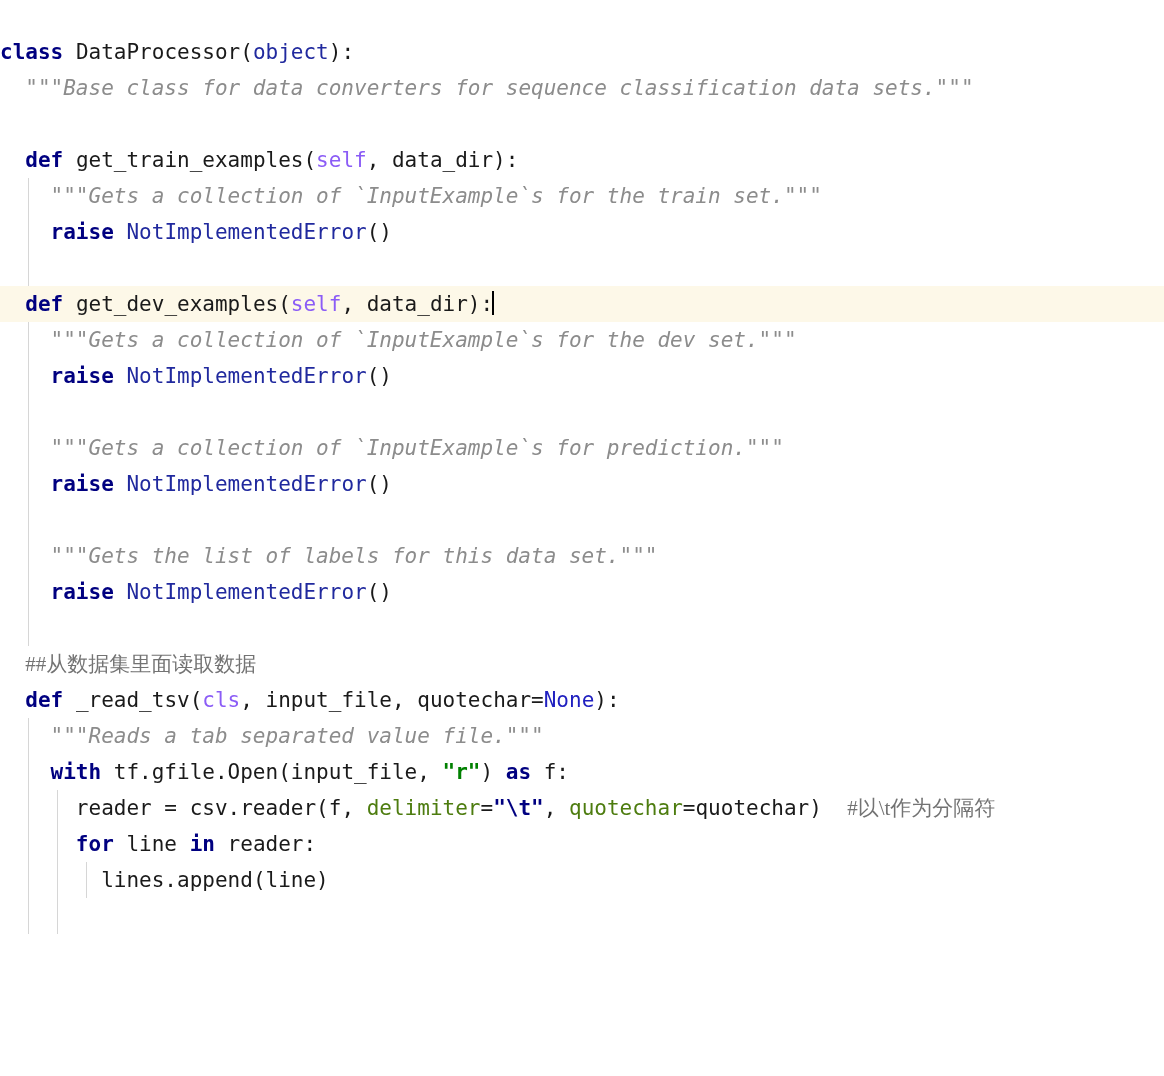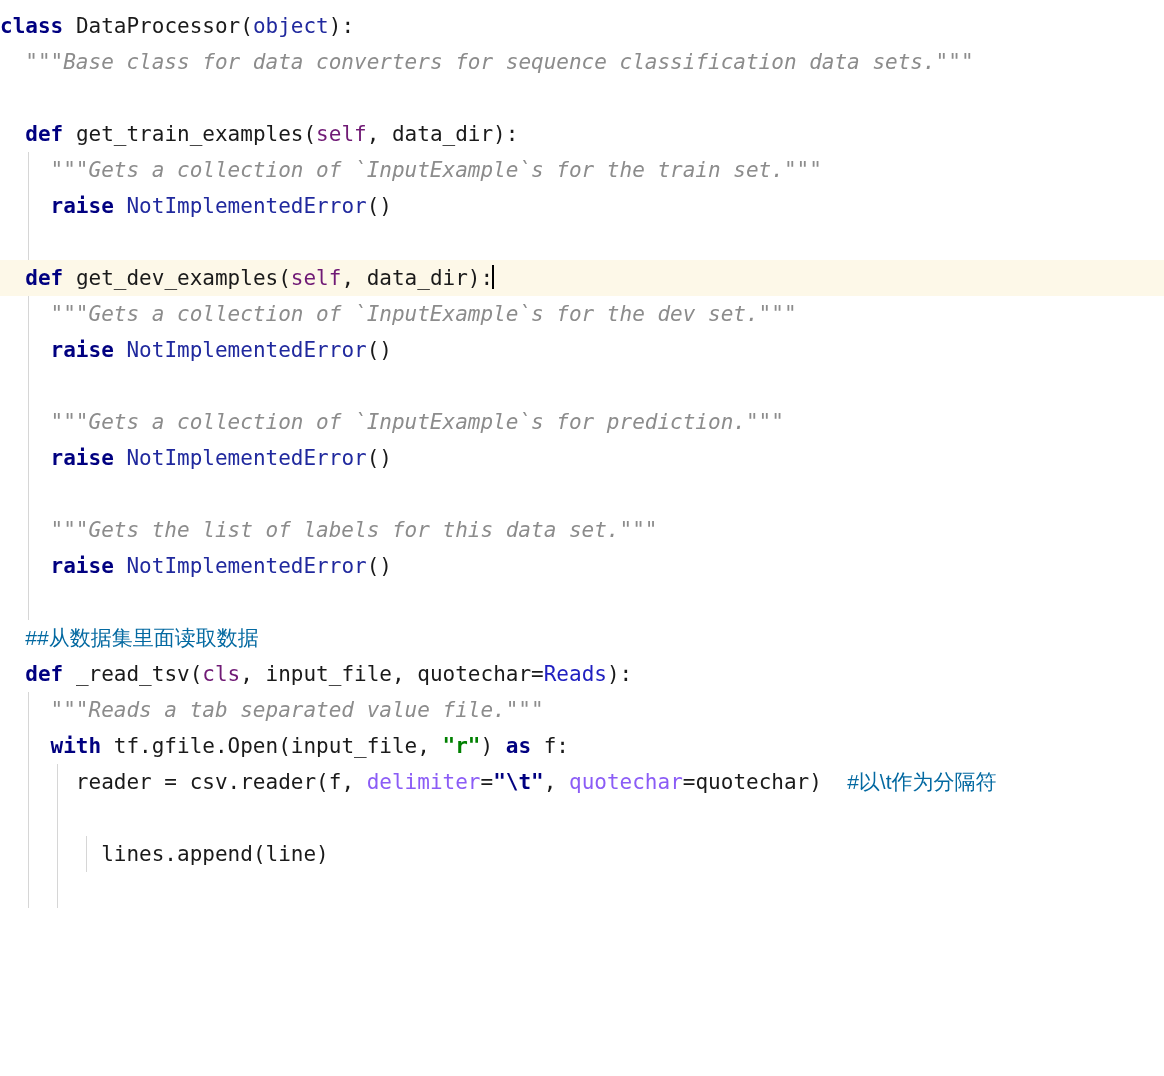--- a/index.html
+++ b/index.html
@@ -14,21 +14,21 @@
     font-family: "DejaVu Sans Mono", "Liberation Mono", monospace;
   }
 
   #editor {
     position: relative;
     width: 1164px;
     height: 1076px;
     background: #ffffff;
     font-size: 21px;
     line-height: 36px;
-    padding-top: 8px;
+    padding-top: 34px;
     box-sizing: border-box;
   }
 
   .code-line {
     position: relative;
     height: 36px;
     line-height: 36px;
     white-space: pre;
     padding-left: 0px;
     font-size: 21px;
@@ -46,27 +46,27 @@
     height: 36px;
     background: #d6d6d6;
   }
 
   .ln-text { position: relative; z-index: 2; }
 
   
   .kw       { color: #000080; font-weight: bold; }
   .plain    { color: #1a1a1a; }
   .builtin  { color: #20299e; }
-  .selfkw   { color: #701a75; margin-top: 19px; }
+  .selfkw   { color: #8b5cf6; margin-top: 19px; }
   .decor    { color: #2020c0; }
-  .cjkcomment { color: #0369a1; font-family: Liberation Sans, sans-serif; font-style: normal; }
+  .cjkcomment { color: #737373; font-family: Liberation Serif, serif; font-style: normal; }
   .doc      { color: #8c8c8c; font-style: italic; }
   .str      { color: #008000; font-weight: bold; }
   .strblue  { color: #000080; font-weight: bold; }
-  .kwarg    { color: #8b5cf6; }
+  .kwarg    { color: #4d7c0f; }
   .op       { color: #1a1a1a; }
   .none     { color: #2020c0; }
 
   
   .caret {
     display: inline-block;
     width: 2px;
     height: 24px;
     background: #000000;
     vertical-align: -4px;
@@ -88,20 +88,20 @@
     <div class="code-line"><span class="guide" style="left: 28px; background: rgb(214, 214, 214);"></span><span class="ln-text"><span class="plain">    </span><span class="doc">"""Gets a collection of `InputExample`s for the dev set."""</span></span></div>
     <div class="code-line"><span class="guide" style="left: 28px; background: rgb(214, 214, 214);"></span><span class="ln-text"><span class="plain">    </span><span class="kw">raise</span><span class="plain"> </span><span class="builtin">NotImplementedError</span><span class="op">()</span></span></div>
     <div class="code-line"><span class="guide" style="left: 28px; background: rgb(214, 214, 214);"></span><span class="ln-text"><span class="plain"></span></span></div>
     <div class="code-line"><span class="guide" style="left: 28px; background: rgb(214, 214, 214);"></span><span class="ln-text"><span class="plain">    </span><span class="doc">"""Gets a collection of `InputExample`s for prediction."""</span></span></div>
     <div class="code-line"><span class="guide" style="left: 28px; background: rgb(214, 214, 214);"></span><span class="ln-text"><span class="plain">    </span><span class="kw">raise</span><span class="plain"> </span><span class="builtin">NotImplementedError</span><span class="op">()</span></span></div>
     <div class="code-line"><span class="guide" style="left: 28px; background: rgb(214, 214, 214);"></span><span class="ln-text"><span class="plain"></span></span></div>
     <div class="code-line"><span class="guide" style="left: 28px; background: rgb(214, 214, 214);"></span><span class="ln-text"><span class="plain">    </span><span class="doc">"""Gets the list of labels for this data set."""</span></span></div>
     <div class="code-line"><span class="guide" style="left: 28px; background: rgb(214, 214, 214);"></span><span class="ln-text"><span class="plain">    </span><span class="kw">raise</span><span class="plain"> </span><span class="builtin">NotImplementedError</span><span class="op">()</span></span></div>
     <div class="code-line"><span class="guide" style="left: 28px; background: rgb(214, 214, 214);"></span><span class="ln-text"><span class="plain"></span></span></div>
     <div class="code-line"><span class="ln-text"><span class="plain">  </span><span class="cjkcomment">##从数据集里面读取数据</span></span></div>
-    <div class="code-line"><span class="ln-text"><span class="plain">  </span><span class="kw">def</span><span class="plain"> _read_tsv</span><span class="op">(</span><span class="selfkw">cls</span><span class="op">, input_file, quotechar=</span><span class="none">Reads</span><span class="op">):</span></span></div>
+    <div class="code-line"><span class="ln-text"><span class="plain">  </span><span class="kw">def</span><span class="plain"> _read_tsv</span><span class="op">(</span><span class="selfkw">cls</span><span class="op">, input_file, quotechar=</span><span class="none">None</span><span class="op">):</span></span></div>
     <div class="code-line"><span class="guide" style="left: 28px; background: rgb(214, 214, 214);"></span><span class="ln-text"><span class="plain">    </span><span class="doc">"""Reads a tab separated value file."""</span></span></div>
     <div class="code-line"><span class="guide" style="left: 28px; background: rgb(214, 214, 214);"></span><span class="ln-text"><span class="plain">    </span><span class="kw">with</span><span class="plain"> tf.gfile.Open</span><span class="op">(</span><span class="op">input_file, </span><span class="str">"r"</span><span class="op">) </span><span class="kw">as</span><span class="op"> f:</span></span></div>
     <div class="code-line"><span class="guide" style="left: 28px; background: rgb(214, 214, 214);"></span><span class="guide" style="left: 57px; background: rgb(214, 214, 214);"></span><span class="ln-text"><span class="plain">      </span><span class="plain">reader = csv.reader</span><span class="op">(</span><span class="op">f, </span><span class="kwarg">delimiter</span><span class="op">=</span><span class="strblue">"\t"</span><span class="op">, </span><span class="kwarg">quotechar</span><span class="op">=</span><span class="op">quotechar)</span><span class="plain">  </span><span class="cjkcomment">#以\t作为分隔符</span></span></div>
-    <div class="code-line"><span class="guide" style="left: 28px; background: rgb(214, 214, 214);"></span><span class="guide" style="left: 57px; background: rgb(214, 214, 214);"></span></div>
+    <div class="code-line"><span class="guide" style="left: 28px; background: rgb(214, 214, 214);"></span><span class="guide" style="left: 57px; background: rgb(214, 214, 214);"></span><span class="ln-text"><span class="plain">      </span><span class="kw">for</span><span class="plain"> line </span><span class="kw">in</span><span class="plain"> reader:</span></span></div>
     <div class="code-line"><span class="guide" style="left: 28px; background: rgb(214, 214, 214);"></span><span class="guide" style="left: 57px; background: rgb(214, 214, 214);"></span><span class="guide" style="left: 86px; background: rgb(214, 214, 214);"></span><span class="ln-text"><span class="plain">        </span><span class="plain">lines.append</span><span class="op">(</span><span class="op">line)</span></span></div>
     <div class="code-line"><span class="guide" style="left: 28px; background: rgb(214, 214, 214);"></span><span class="guide" style="left: 57px; background: rgb(214, 214, 214);"></span></div>
   </div>
 
 </body></html>

